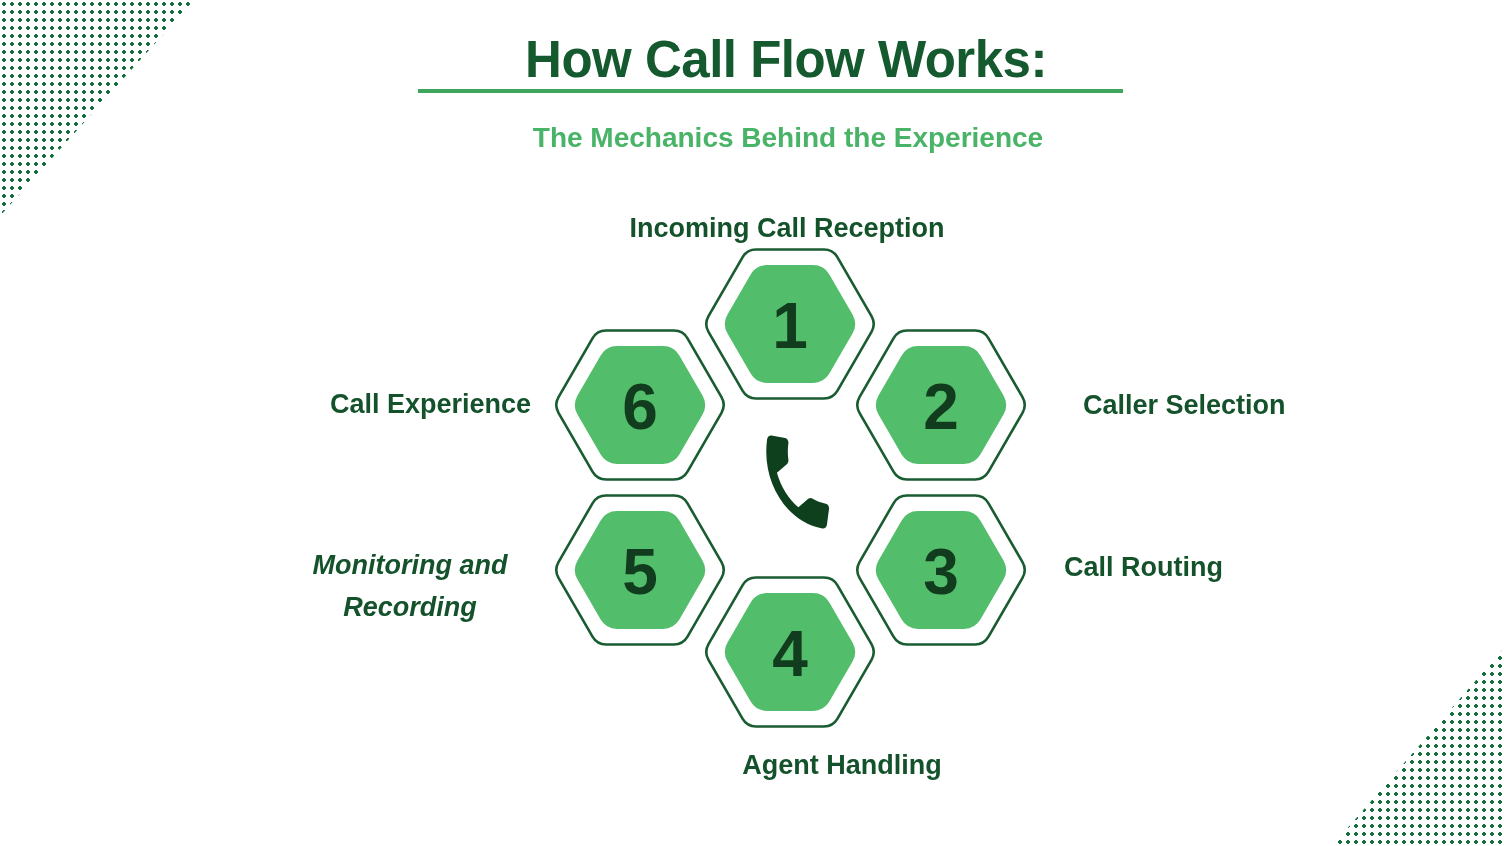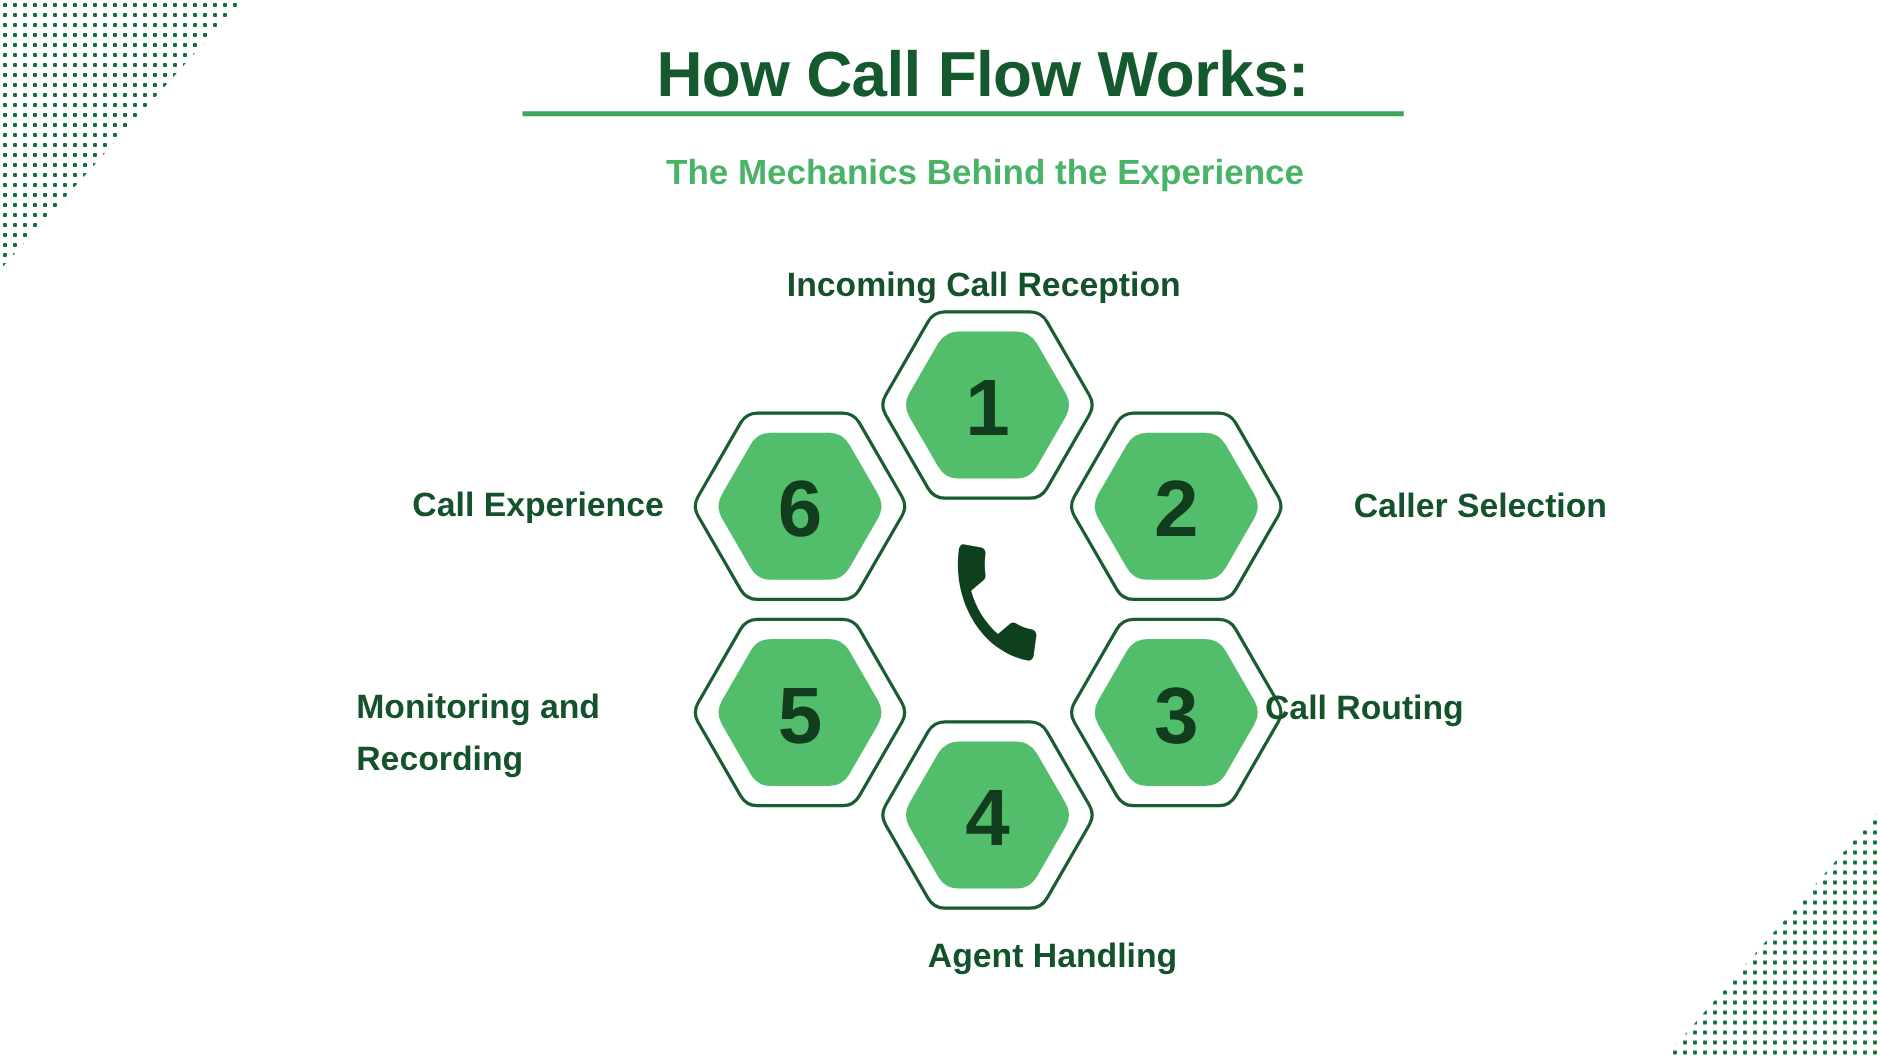--- a/index.html
+++ b/index.html
@@ -100,29 +100,30 @@
   .step-label {
     position: absolute;
     font-size: 27px;
     font-weight: 700;
     color: var(--label-green);
     white-space: nowrap;
     line-height: 1;
   }
   .label-1 { left: 787px; top: 218px; transform: translate(-50%, -50%); margin-top: 10px; }
   .label-2 { left: 1046px; top: 405px; transform: translateY(-50%); margin-left: 37px; }
-  .label-3 { left: 1012px; top: 567px; transform: translateY(-50%); text-align: center; }
+  .label-3 { left: 1064px; top: 567px; transform: translateY(-50%); text-align: center; }
   .label-4 { left: 842px; top: 765px; transform: translate(-50%, -50%); }
   .label-5 {
     left: 410px; top: 587px;
     transform: translate(-50%, -50%);
     width: 250px;
     white-space: normal;
-    text-align: left;
+    text-align: center;
     line-height: 1.55;
+    font-style: italic;
   }
   .label-6 { left: 531px; top: 404px; transform: translate(-100%, -50%); }
 
   
   .phone-icon {
     position: absolute;
     left: 750px; top: 427px;
     width: 94px; height: 110px;
     overflow: visible;
   }

